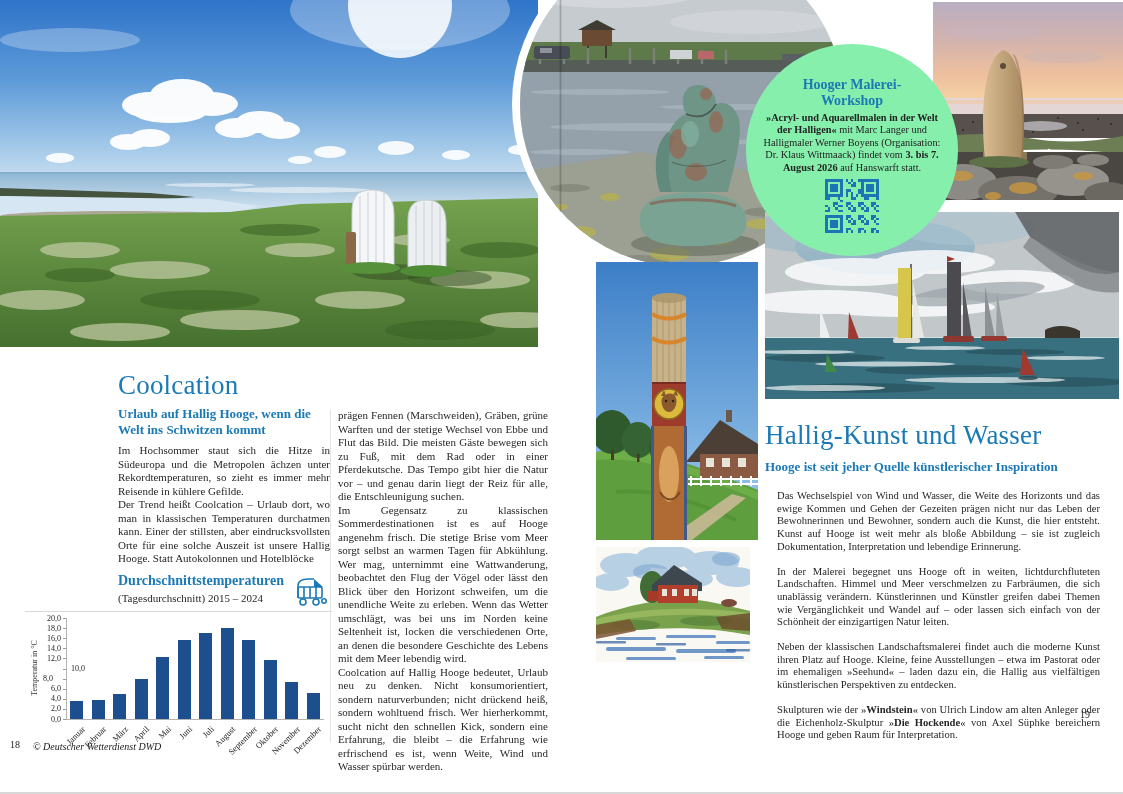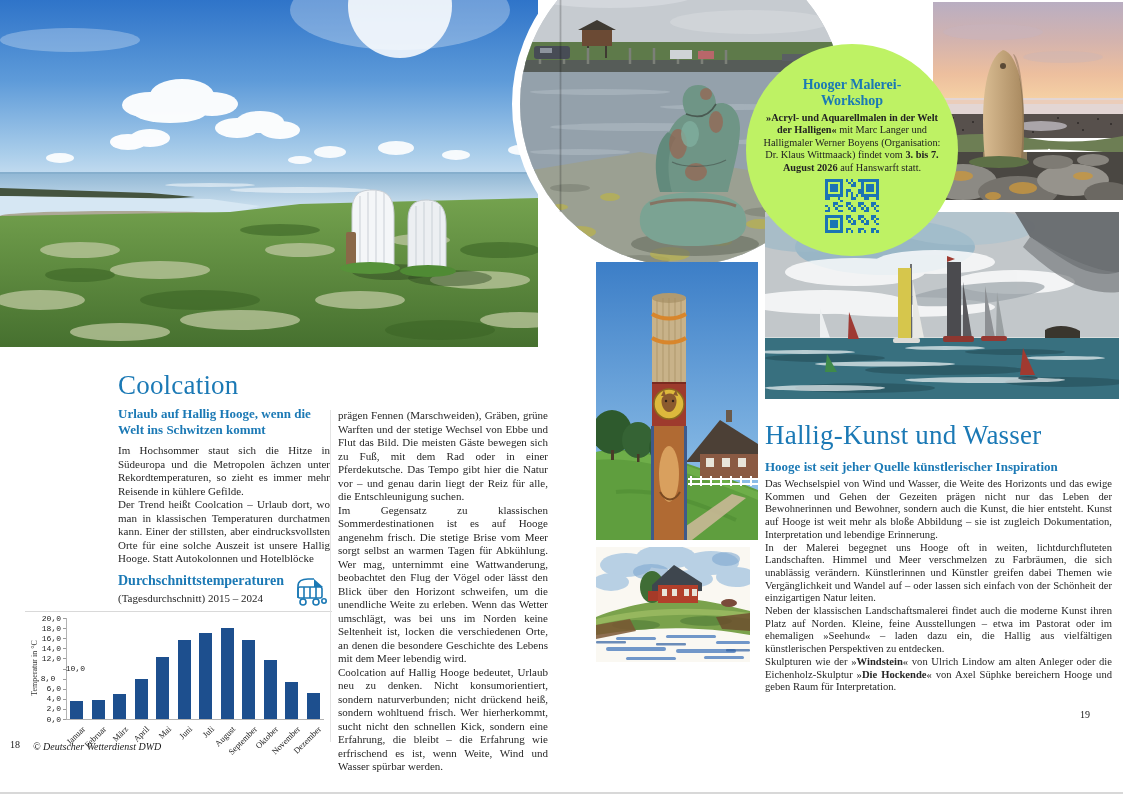--- a/index.html
+++ b/index.html
@@ -6,33 +6,33 @@
   .page{position:relative;width:1123px;height:794px;background:#ffffff;overflow:hidden;
         font-family:"Liberation Serif","DejaVu Serif",serif;color:#262626;
         border-bottom:2px solid #d8d8d8;box-sizing:border-box;}
   .abs{position:absolute;}
   .blue{color:#1b79b5;}
   .h1{font-size:27px;letter-spacing:.2px;}
   .h2{font-size:13px;font-weight:bold;line-height:1.22;}
   .body-col{font-size:11px;line-height:13.5px;text-align:justify;hyphens:auto;-webkit-hyphens:auto;}
   .body-col p{margin:0;}
   .body-right{font-size:10.6px;line-height:12.7px;text-align:justify;hyphens:auto;-webkit-hyphens:auto;}
-  .body-right p{margin:0;}
+  .body-right p{margin:12px;}
   .photo{display:block;}
   .circle-photo{border-radius:50%;border:8px solid #ffffff;overflow:hidden;background:#c6cbd0;}
-  .badge{background:#bef264;border-radius:50%;text-align:center;overflow:hidden;}
+  .badge{background:#86efac;border-radius:50%;text-align:center;overflow:hidden;}
   .badge-title{font-size:14px;font-weight:bold;line-height:1.13;width:128px;margin:0 auto;}
   .badge-body{font-size:10.3px;line-height:12.6px;width:184px;margin:3px auto 0;color:#222;}
   .rule-h{background:#d9d9d9;height:1px;}
   .rule-v{background:#e3e3e3;width:1px;}
   .fold{background:linear-gradient(90deg,rgba(0,0,0,.02),rgba(0,0,0,.20),rgba(0,0,0,.02));}
   .chart-title{font-size:14px;font-weight:bold;}
   .chart-sub{font-size:11px;color:#262626;}
   #chart-plot{position:absolute;left:0;top:0;width:310px;height:146px;}
-  .ytick-label{position:absolute;width:26px;text-align:right;font-size:8px;color:#222;font-family:Liberation Mono, monospace;}
+  .ytick-label{position:absolute;width:26px;text-align:right;font-size:8px;color:#222;}
   .ytick-mark{position:absolute;height:1px;width:3px;background:#9a9a9a;}
   .xlabel{position:absolute;width:64px;text-align:right;font-size:8.5px;color:#222;
           transform:rotate(-45deg);transform-origin:100% 0;}
   .bar{position:absolute;}
   .axis{position:absolute;background:#b3b3b3;}
   .ylab{position:absolute;left:-37px;top:50px;width:101px;height:12px;text-align:center;
         font-size:8px;color:#333;transform:rotate(-90deg);}
   .footer{font-size:10px;color:#1a1a1a;}
   .credit{font-size:10px;font-style:italic;color:#1a1a1a;}
 </style>
@@ -710,19 +710,19 @@
       <rect x="130" y="102" width="24" height="2.5" rx="1"></rect>
     </g>
   </svg>
 
   <div class="abs h1 blue" style="left:765px;top:420px">Hallig-Kunst und Wasser</div>
   <div class="abs h2 blue" style="left:765px;top:459px;width:350px">Hooge ist seit jeher Quelle künstlerischer Inspiration</div>
 
   <div class="abs body-right" style="left:765px;top:478px;width:347px">
     <p><span>Das Wechselspiel von Wind und Wasser, die Weite des Horizonts und das ewige Kommen und Gehen der Gezeiten prägen nicht nur das Leben der Bewohnerinnen und Bewohner, sondern auch die Kunst, die hier entsteht. Kunst auf Hooge ist weit mehr als bloße Abbildung – sie ist zugleich Dokumentation, Interpretation und lebendige Erinnerung.</span></p>
     <p><span>In der Malerei begegnet uns Hooge oft in weiten, lichtdurchfluteten Landschaften. Himmel und Meer verschmelzen zu Farbräumen, die sich unablässig verändern. Künstlerinnen und Künstler greifen dabei Themen wie Vergänglichkeit und Wandel auf – oder lassen sich einfach von der Schönheit der einzigartigen Natur leiten.</span></p>
-    <p><span>Neben der klassischen Landschaftsmalerei findet auch die moderne Kunst ihren Platz auf Norden. Kleine, feine Ausstellungen – etwa im Pastorat oder im ehemaligen »Seehund« – laden dazu ein, die Hallig aus vielfältigen künstlerischen Perspektiven zu entdecken.</span></p>
+    <p><span>Neben der klassischen Landschaftsmalerei findet auch die moderne Kunst ihren Platz auf Hooge. Kleine, feine Ausstellungen – etwa im Pastorat oder im ehemaligen »Seehund« – laden dazu ein, die Hallig aus vielfältigen künstlerischen Perspektiven zu entdecken.</span></p>
     <p><span>Skulpturen wie der »</span><b>Windstein</b><span>« von Ulrich Lindow am alten Anleger oder die Eichenholz-Skulptur »</span><b>Die Hockende</b><span>« von Axel Süphke bereichern Hooge und geben Raum für Interpretation.</span></p>
   </div>
 
   <div class="abs footer" style="left:1060px;top:709px;width:50px;text-align:center">19</div>
 
 </div>
 
 </body></html>

